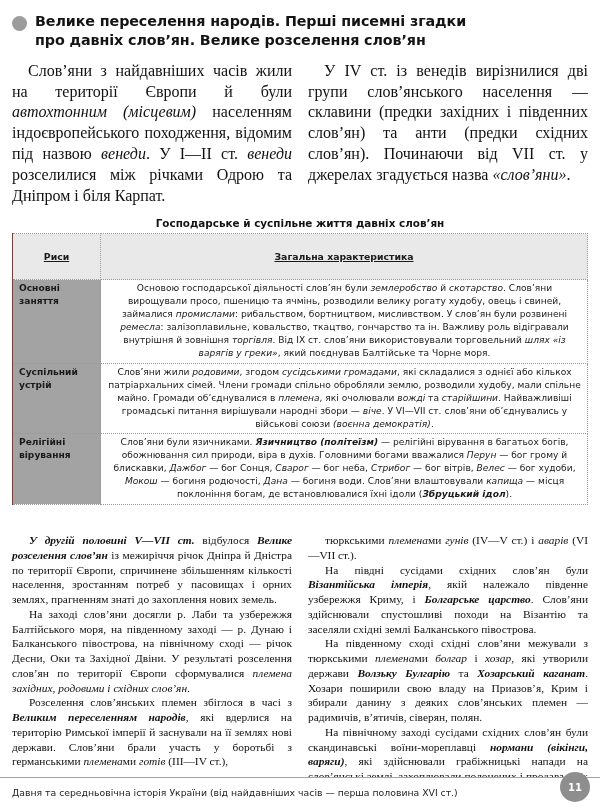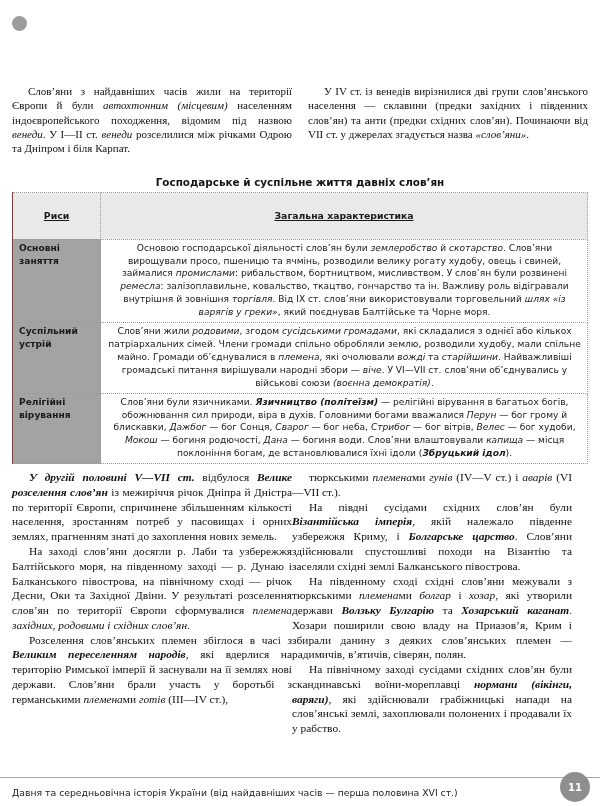--- a/index.html
+++ b/index.html
@@ -50,37 +50,36 @@
 
   
   .intro-cols {
     display: flex;
     gap: 16px;
     margin-top: 11px;
   }
   .intro-cols .col {
     width: 280px;
     font-family: "Liberation Serif", serif;
-    font-size: 11px;
+    font-size: 16px;
     line-height: 1.30;
     text-align: justify;
     text-justify: inter-word;
     color: #111;
-    margin-top: 42px;
   }
   .col p { margin: 0; text-indent: 16px; }
   .col p i, .intro-cols i { font-style: italic; }
 
   
   .table-title {
     text-align: center;
     font-family: "DejaVu Sans", sans-serif;
     font-weight: bold;
     font-size: 10.4px;
-    margin: 21px 0 4px 0;
+    margin: 11px 0 4px 0;
     color: #141414;
   }
   table.data {
     width: 100%;
     border-collapse: collapse;
     font-family: "DejaVu Sans", sans-serif;
     font-size: 9.1px;
     line-height: 1.42;
     color: #1a1a1a;
     border-left: 1.4px solid #a03030;
@@ -103,21 +102,22 @@
     font-weight: bold;
     background: #a3a3a3;
   }
   table.data td.desc { text-align: center; }
   table.data i { font-style: italic; }
   table.data .bi { font-weight: bold; font-style: italic; }
 
   
   .body-cols {
     display: flex;
-    margin-top: 6px;
+    gap: 16px;
+    margin-top: 28px;
   }
   .body-cols .col {
     width: 280px;
     font-family: "Liberation Serif", serif;
     font-size: 11.4px;
     line-height: 1.295;
     text-align: justify;
     text-justify: inter-word;
     color: #111;
   }
@@ -159,20 +159,24 @@
     justify-content: center;
   }
 </style>
 </head>
 <body>
 
 <div class="page">
 
   <div class="heading-row">
     <span class="bullet-dot"></span>
+    <div class="heading-text">
+      <span>Велике переселення народів. Перші писемні згадки</span><br>
+      <span>про давніх слов’ян. Велике розселення слов’ян</span>
+    </div>
   </div>
 
   <div class="intro-cols">
     <div class="col">
       <p>Слов’яни з найдавніших часів жили на території Європи й були <i>автохтонним (місцевим)</i> населенням індоєвропейського походження, відомим під назвою <i>венеди</i>. У I—II ст. <i>венеди</i> розселилися між річками Одрою та Дніпром і біля Карпат.</p>
     </div>
     <div class="col">
       <p>У IV ст. із венедів вирізнилися дві групи слов’янського населення — <span class="bi">склавини</span> (предки західних і південних слов’ян) та <span class="bi">анти</span> (предки східних слов’ян). Починаючи від VII ст. у джерелах згадується назва <i>«слов’яни»</i>.</p>
     </div>
   </div>

